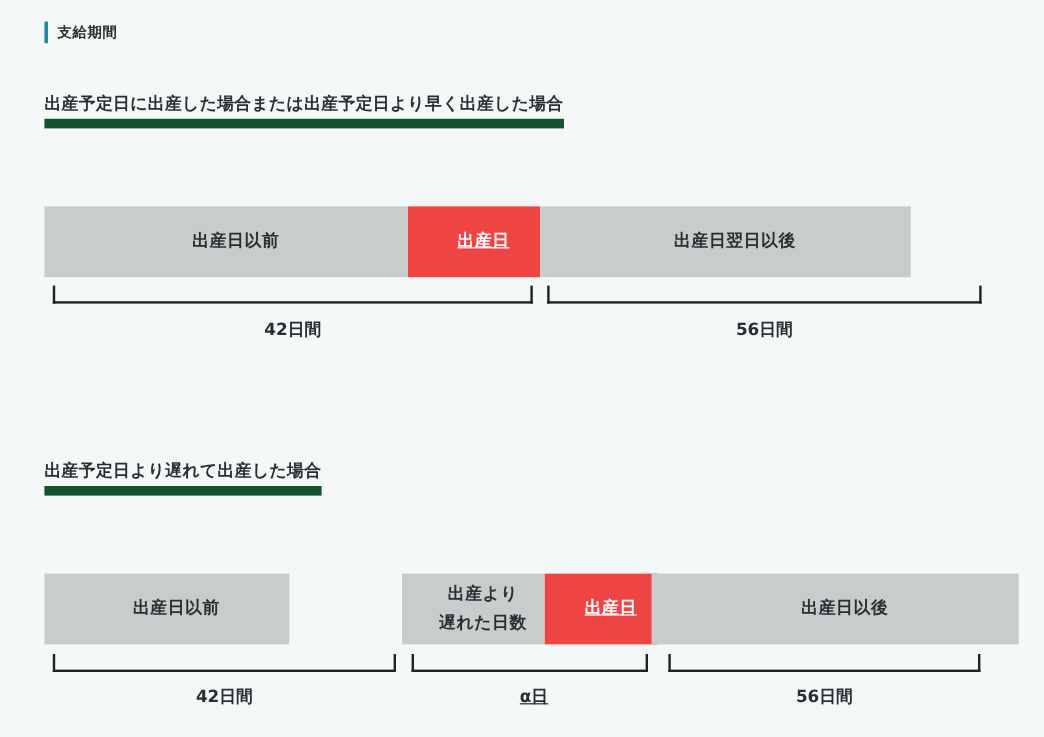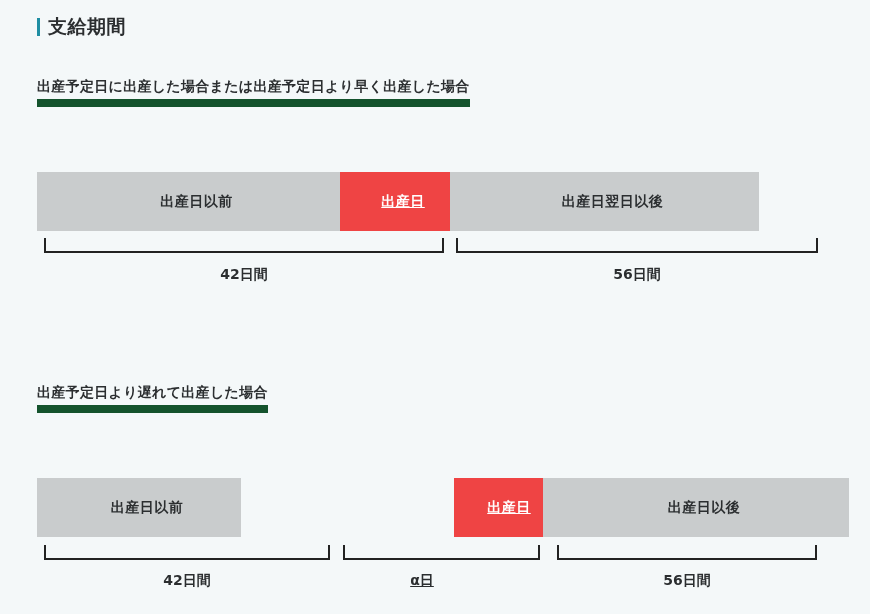--- a/index.html
+++ b/index.html
@@ -3,21 +3,21 @@
 <meta charset="utf-8">
 <style>
   * { box-sizing: border-box; margin: 0; padding: 0; }
   html, body { width: 870px; height: 614px; background: #f4f8f9; overflow: hidden; }
   body { position: relative; font-family: "DejaVu Sans", "Liberation Sans", sans-serif; color: #2b2e30; }
   .heading {
     position: absolute; left: 37px; top: 14px; height: 26px;
     display: flex; align-items: center;
   }
   .heading .bar { width: 3px; height: 18px; background: #1f8ea3; margin-right: 8px; }
-  .heading .txt { font-size: 19px; font-weight: bold; color: #2b2e30; letter-spacing: 0.5px; }
+  .heading .txt { font-size: 12px; font-weight: bold; color: #2b2e30; letter-spacing: 0.5px; }
   .subtitle {
     position: absolute; left: 37px; font-size: 14px; font-weight: bold; color: #2b2e30;
     padding-bottom: 3px; border-bottom: 8px solid #14532d; white-space: nowrap; letter-spacing: 0.3px;
   }
   .timeline { position: absolute; left: 37px; width: 786px; height: 59px; }
   .seg {
     position: absolute; top: 0; height: 100%;
     display: flex; align-items: center; justify-content: center; text-align: left;
     font-size: 14px; font-weight: bold; line-height: 1.7; letter-spacing: 0.5px; padding-left: 16px;
   }
@@ -50,22 +50,26 @@
 
 <div class="bracket" style="left:44px; top:238px; width:400px;"></div>
 <div class="bracket" style="left:456px; top:238px; width:362px;"></div>
 <div class="blabel" style="left:244px; top:266px;">42日間</div>
 <div class="blabel" style="left:637px; top:266px;">56日間</div>
 
 <div class="subtitle" style="top:384px;">出産予定日より遅れて出産した場合</div>
 
 <div class="timeline" style="top:478px;">
   <div class="seg light" style="left:0; width:204px;">出産日以前</div>
+  <div class="seg light" style="left:298px; width:119px; flex-direction:column;">
+    <span>出産より</span>
+    <span>遅れた日数</span>
+  </div>
   <div class="seg dark" style="left:417px; width:94px;">出産日</div>
   <div class="seg light" style="left:506px; width:306px;">出産日以後</div>
 </div>
 
 <div class="bracket" style="left:44px; top:545px; width:286px;"></div>
 <div class="bracket" style="left:343px; top:545px; width:197px;"></div>
 <div class="bracket" style="left:557px; top:545px; width:260px;"></div>
 <div class="blabel" style="left:187px; top:572px;">42日間</div>
-<div class="blabel" style="left:422px; top:572px;text-decoration:underline;">α日</div>
+<div class="blabel" style="left:445px; top:572px;text-decoration:underline;">α日</div>
 <div class="blabel" style="left:687px; top:572px;">56日間</div>
 
 </body></html>

